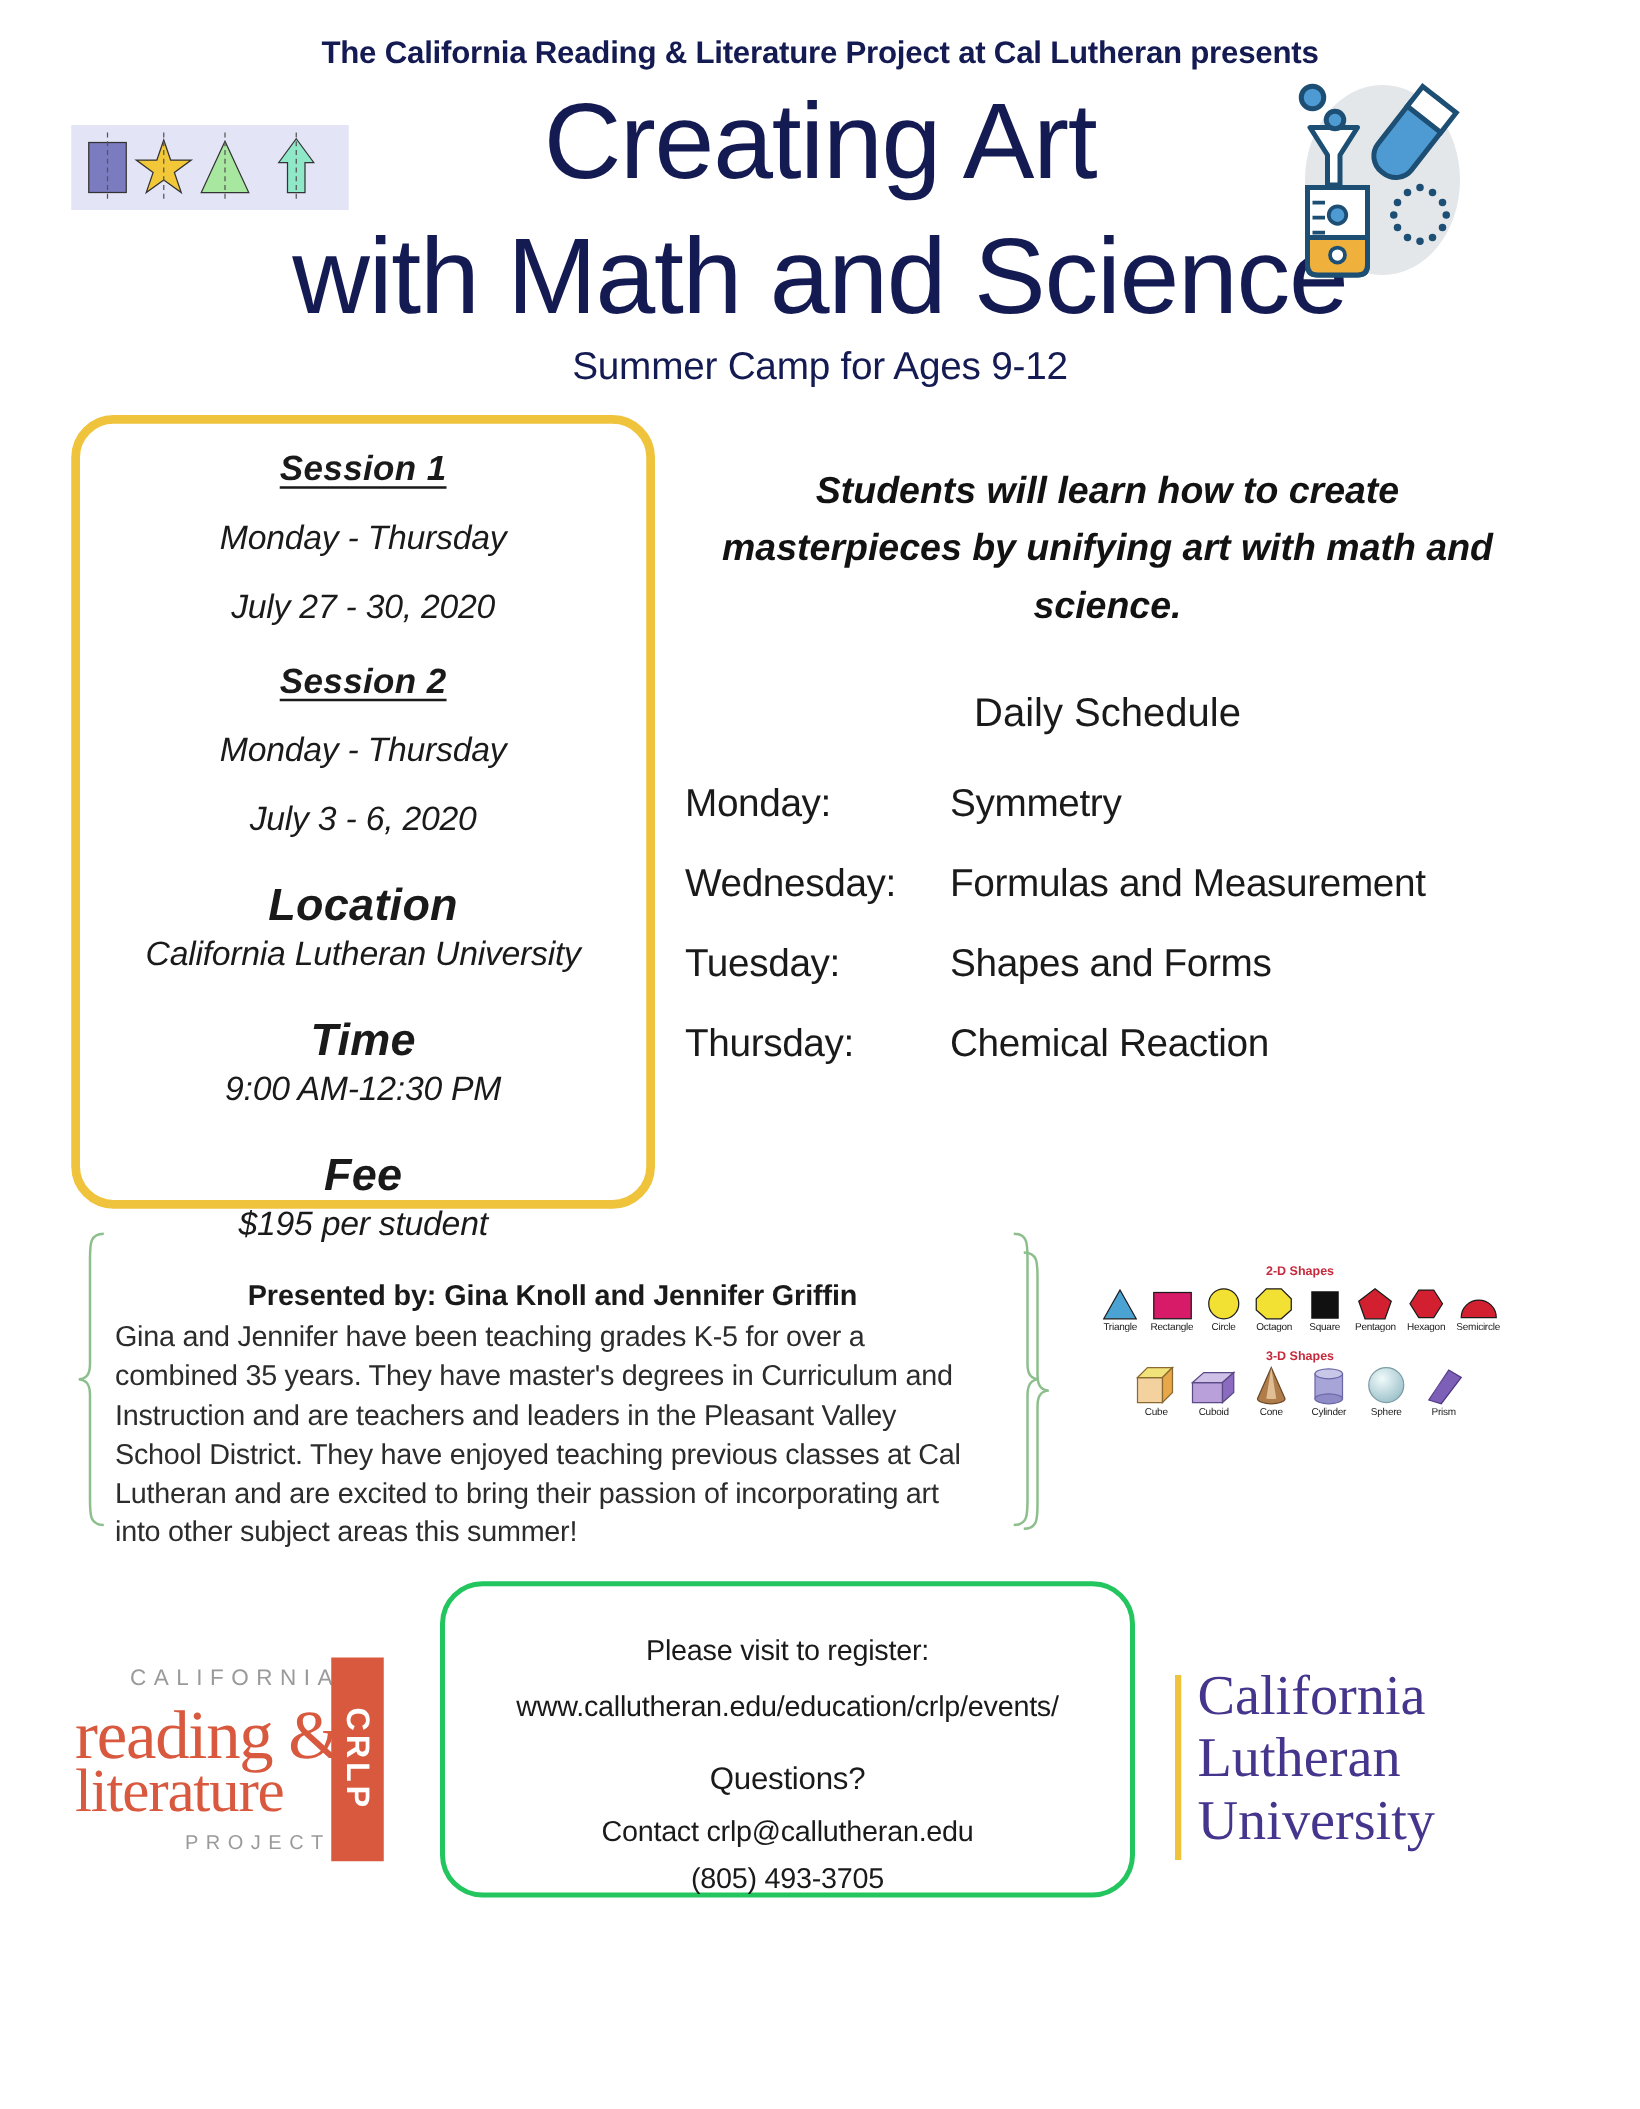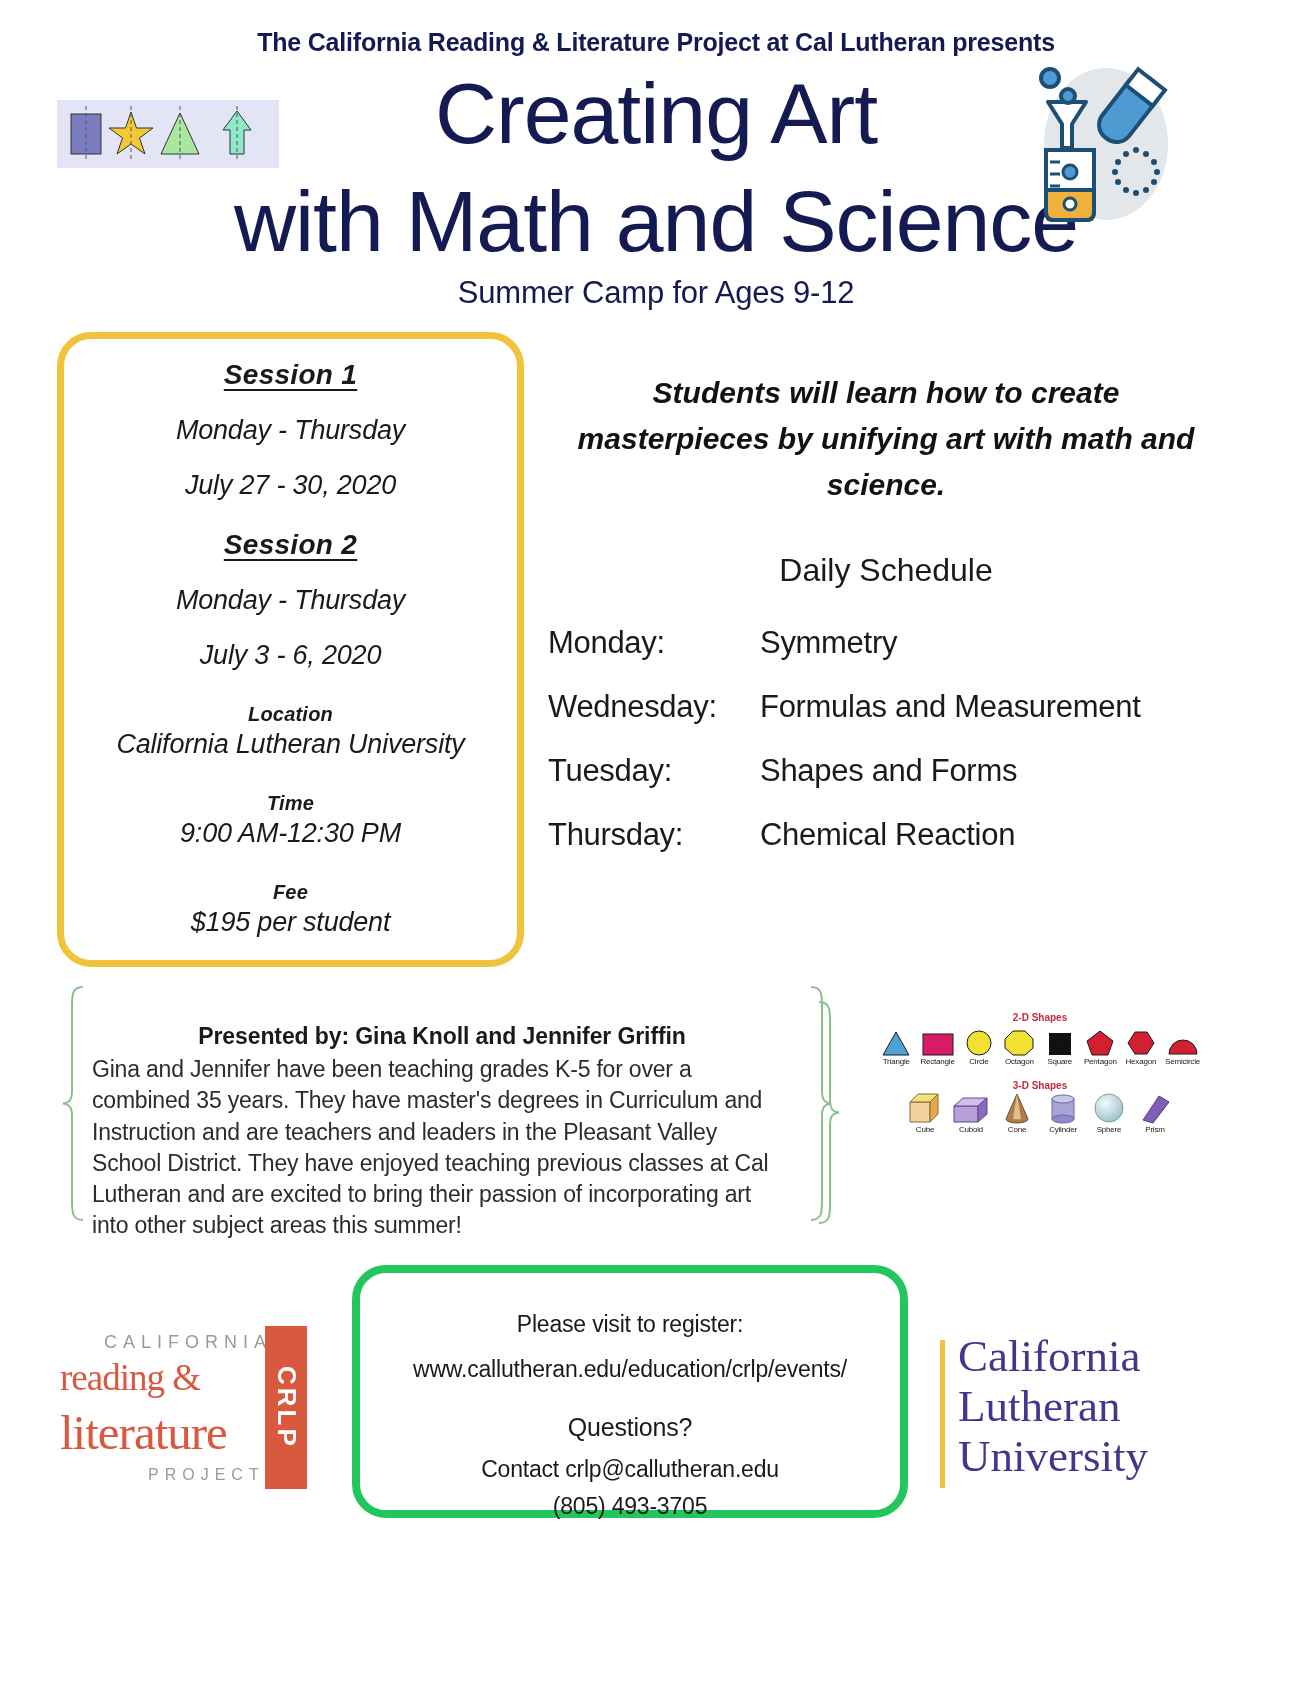--- a/index.html
+++ b/index.html
@@ -60,21 +60,21 @@
     font-style: italic;
   }
   .sess-head {
     font-size: 28px; font-weight: bold; text-decoration: underline;
     text-underline-offset: 5px; letter-spacing: 0.3px;
     margin-top: 6px;
   }
   .sess-line { font-size: 27px; margin-top: 24px; letter-spacing: -0.2px; }
   .sess-head.tight { margin-top: 28px; }
   .blk-head {
-    font-size: 20px; font-weight: bold; margin-top: 32px; letter-spacing: 0.2px;
+    font-size: 36px; font-weight: bold; margin-top: 32px; letter-spacing: 0.2px;
   }
   .blk-line { font-size: 27px; margin-top: 3px; letter-spacing: -0.2px; }
 
   
   .tagline {
     position: absolute; left: 566px; top: 370px; width: 640px;
     text-align: center; font-style: italic; font-weight: bold;
     font-size: 30px; line-height: 1.53; color: #121212;
   }
   .sched-head {
@@ -108,37 +108,37 @@
   .shape-title { text-align: center; font-size: 10px; font-weight: bold; color: #C42A3C; }
   .shape-row { display: flex; align-items: flex-end; justify-content: center; gap: 8px; margin-top: 3px; }
   .shape-cell { width: 38px; text-align: center; }
   .shape-glyph { height: 30px; display: flex; align-items: flex-end; justify-content: center; }
   .shape-label { font-size: 8px; color: #1a1a1a; margin-top: 1px; letter-spacing: -0.2px; }
 
   
   .reg-box {
     position: absolute; left: 352px; top: 1265px;
     width: 556px; height: 253px;
-    border: 8px solid #22c55e; border-radius: 34px;
+    border: 4px solid #22c55e; border-radius: 34px;
     text-align: center; padding-top: 38px;
   }
   .reg-line { font-size: 23px; letter-spacing: -0.2px; margin-bottom: 18px; }
   .reg-line.url { font-size: 23px; margin-bottom: 30px; }
   .reg-line.q { font-size: 25px; margin-bottom: 14px; }
   .reg-line.small { font-size: 23px; margin-bottom: 10px; }
 
   
   .crlp { position: absolute; left: 60px; top: 1318px; width: 250px; height: 200px; }
   .crlp-cal {
     position: absolute; left: 44px; top: 14px;
     font-size: 18px; letter-spacing: 6px; color: #9a9a9a;
   }
   .crlp-r1 {
     position: absolute; left: 0px; top: 38px;
-    font-size: 37px; color: #D9593F; letter-spacing: -1px;
+    font-size: 55px; color: #D9593F; letter-spacing: -1px;
     font-family: "Liberation Serif", serif;
   }
   .crlp-r2 {
     position: absolute; left: 0px; top: 86px;
     font-size: 49px; color: #D9593F; letter-spacing: -1px;
     font-family: "Liberation Serif", serif;
   }
   .crlp-proj {
     position: absolute; left: 88px; top: 148px;
     font-size: 16px; letter-spacing: 6px; color: #9a9a9a;

